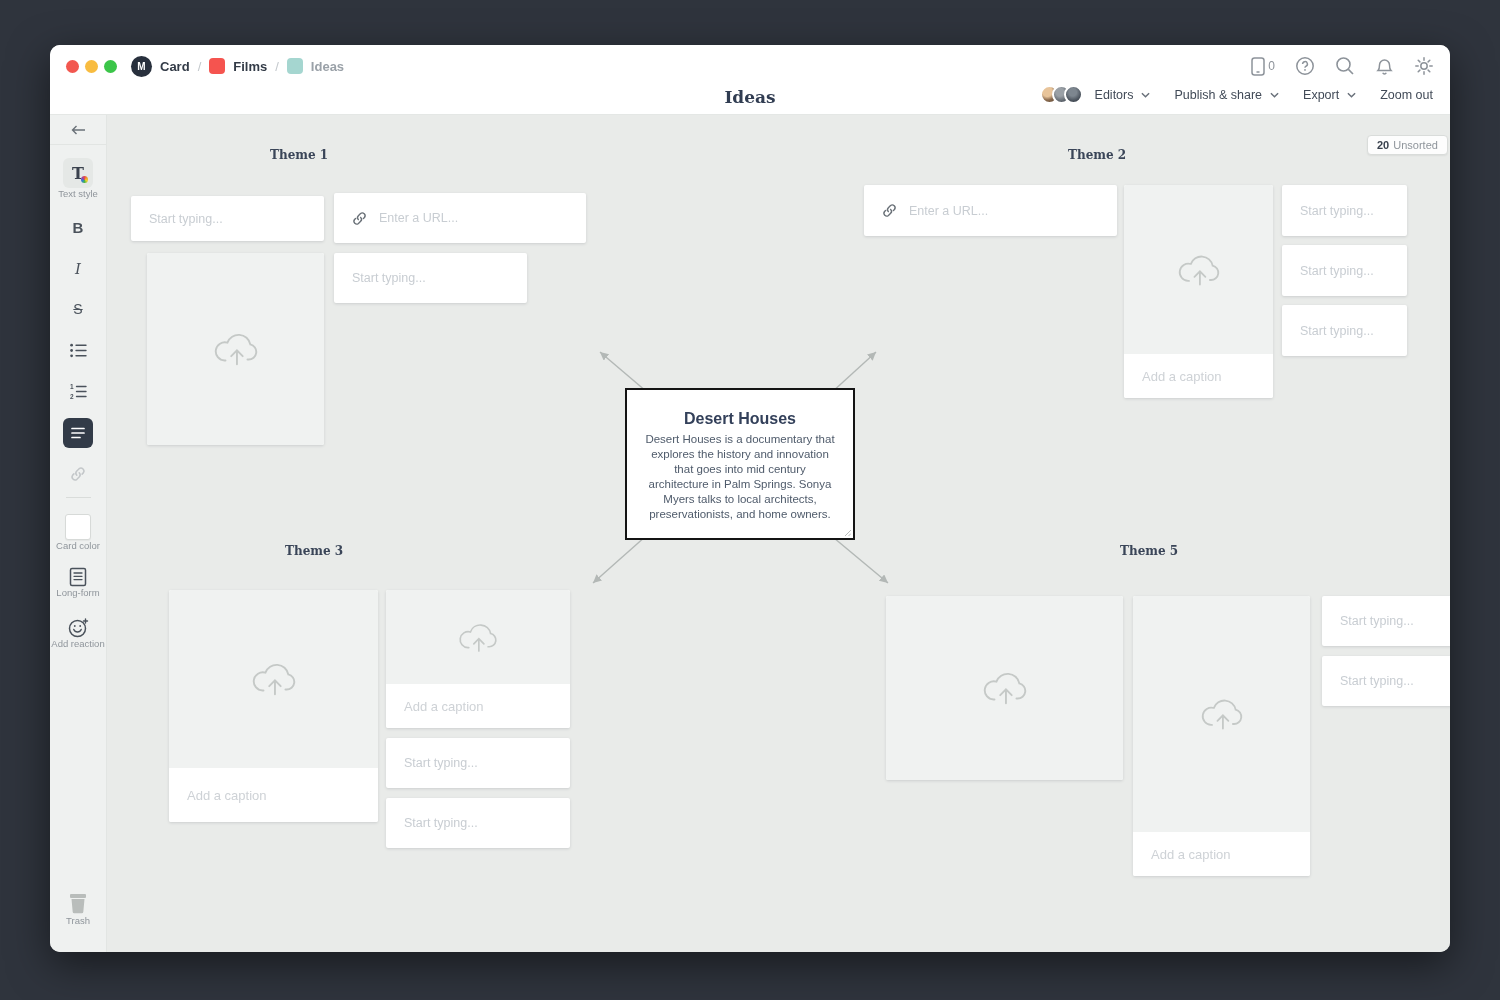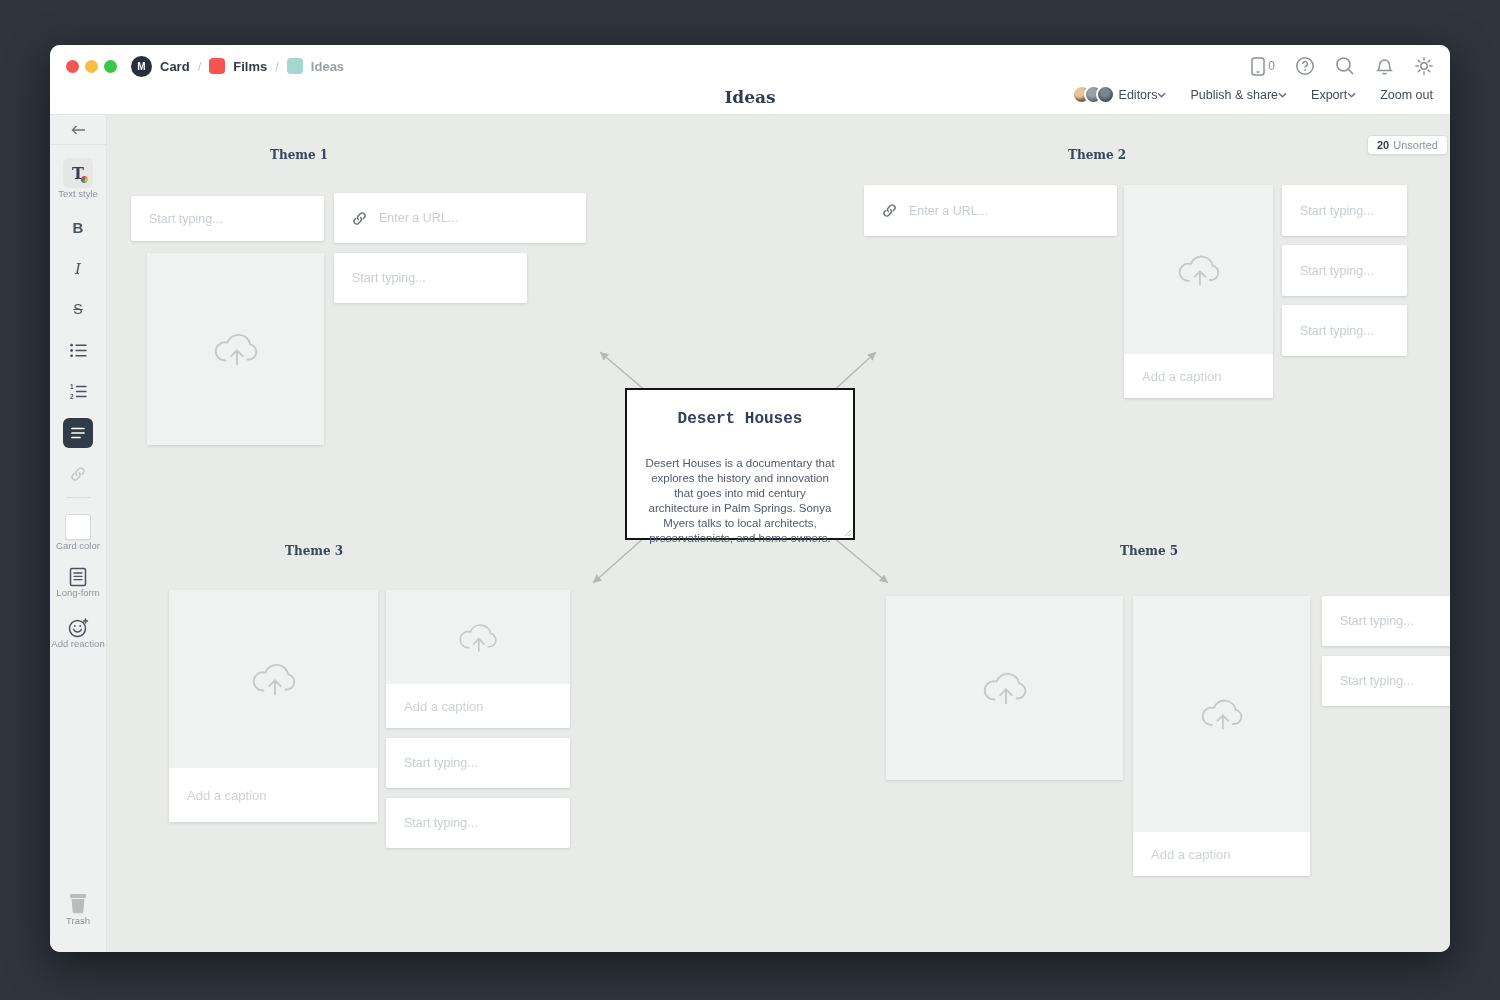--- a/index.html
+++ b/index.html
@@ -24,21 +24,21 @@
   .crumb-icon { width:16px; height:16px; border-radius:4px; }
   .crumb-sep { color:#c3c8cc; font-weight:400; }
   .crumb-dim { color:#9aa1a8; font-weight:600; }
   .hicons { margin-left:auto; display:flex; align-items:center; gap:20px; }
   .hicon { display:flex; align-items:center; gap:3px; color:#8d939a; cursor:pointer; }
   .hicon svg { display:block; }
   .dev-count { font-size:12px; color:#8d939a; }
   .hrow2 { position:absolute; left:0; top:42px; width:100%; height:28px; }
   .board-title { position:absolute; left:0; right:0; top:0; text-align:center; font-family:"DejaVu Serif", serif; font-weight:700; font-size:17px; color:#313d52; }
   .hctrl { position:absolute; right:17px; top:-2px; display:flex; align-items:center; gap:24px; font-size:12.5px; color:#414a57; font-weight:500; }
-  .hbtn { display:flex; align-items:center; gap:0; cursor:pointer; }
+  .hbtn { display:flex; align-items:center; gap:8px; cursor:pointer; }
   .avatars { display:flex; margin-right:-16px; }
   .avatar { width:19px; height:19px; border-radius:50%; border:2px solid #fff; }
   .avatar + .avatar { margin-left:-7px; }
   .av1 { background:radial-gradient(circle at 35% 30%, #e8c49a 0 35%, #8a6a4e 60%, #4e3b2a); }
   .av2 { background:radial-gradient(circle at 40% 35%, #9aa0a6 0 30%, #5c636b 70%, #3a414a); }
   .av3 { background:radial-gradient(circle at 45% 35%, #7d868f 0 30%, #454d57 70%, #262c34); }
   .chev { margin-top:1px; }
   
   .toolbar { position:absolute; left:0; top:70px; bottom:0; width:57px; background:#eff1f0; border-right:1px solid #e2e5e3; z-index:4; }
   .tool { position:absolute; left:0; width:100%; display:flex; flex-direction:column; align-items:center; cursor:pointer; }
@@ -61,21 +61,21 @@
   .ph { font-size:12.5px; color:#c8cdd2; }
   .url-card { display:flex; align-items:center; gap:12px; padding-left:18px; }
   .img-card { display:flex; flex-direction:column; overflow:hidden; }
   .img-area { flex:1; background:#f0f2f1; display:flex; align-items:center; justify-content:center; }
   .cap { height:44px; background:#fff; display:flex; align-items:center; padding-left:18px; }
   .cap .ph { font-size:13px; color:#ced2d6; }
   .badge { position:absolute; display:flex; gap:4px; align-items:flex-start; background:#fdfdfd; border:1px solid #d9dcda; border-radius:4px; padding:3px 9px; font-size:11px; box-shadow:0 1px 2px rgba(0,0,0,.06); cursor:pointer; }
   .badge b { color:#39414d; }
   .badge span { color:#8f959b; }
   .center-card { position:absolute; background:#fff; border:2px solid #141414; display:flex; flex-direction:column; align-items:center; padding:20px 18px 0; }
-  .cc-title { font-family:Liberation Mono, monospace; font-weight:700; font-size:16px; color:#33405a; margin-bottom:28px; }
+  .cc-title { font-family:Liberation Sans, sans-serif; font-weight:700; font-size:16px; color:#33405a; margin-bottom:4px; }
   .cc-body { font-size:11.5px; line-height:15px; color:#4f5b6b; text-align:center; }
   .grip { position:absolute; right:2px; bottom:2px; }
   .arrow-layer { position:absolute; inset:0; pointer-events:none; }
 </style>
 </head>
 <body>
 
 <div class="window">
 
   <div class="header">

